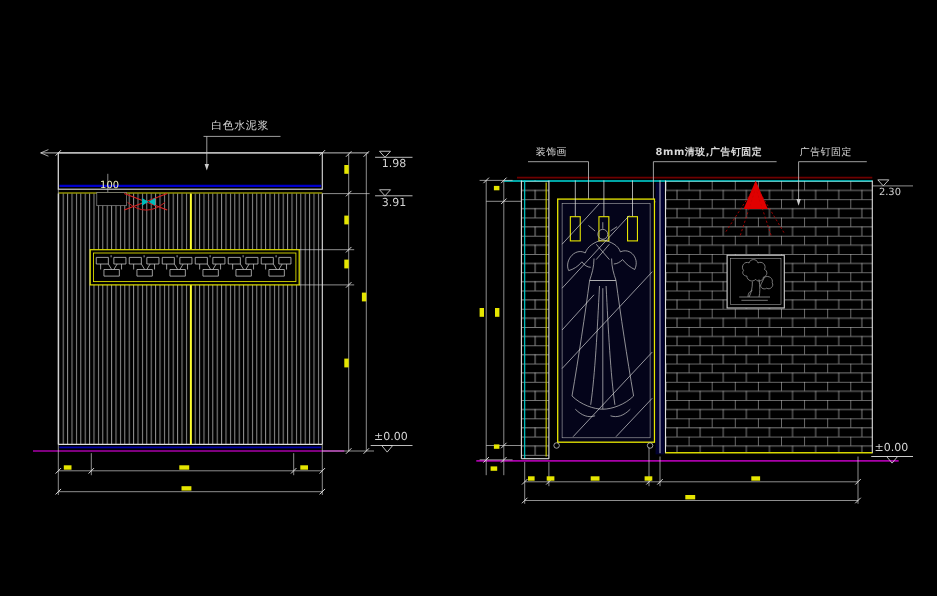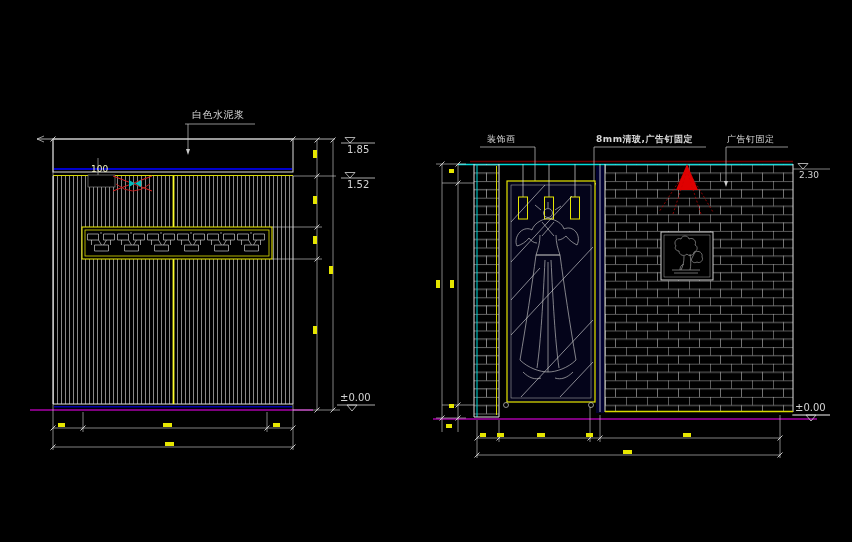--- a/index.html
+++ b/index.html
@@ -280,22 +280,22 @@
     <g stroke="#d4d4d4" stroke-width="0.8" fill="none">
       <path d="M798,163.5 h10 l-5,5.5 z"></path>
       <line x1="792" y1="415" x2="830" y2="415"></line>
           <path d="M806,415 h10 l-5,6 z"></path>
     </g>
   </g>
 </svg>
 
 <div class="lbl note-cement">白色水泥浆</div>
 <div class="lbl note-100">100</div>
-<div class="ele ele-260">1.85</div>
-<div class="ele ele-237">1.52</div>
+<div class="ele ele-260">1.98</div>
+<div class="ele ele-237">3.91</div>
 <div class="ele ele-000L">±0.00</div>
 <div class="lbl note-art">装饰画</div>
 <div class="lbl note-glass">8mm清玻,广告钉固定</div>
 <div class="lbl note-brick">广告钉固定</div>
 <div class="ele ele-230">2.30</div>
 <div class="ele ele-000R">±0.00</div>
 
 </div>
 
 </body></html>

